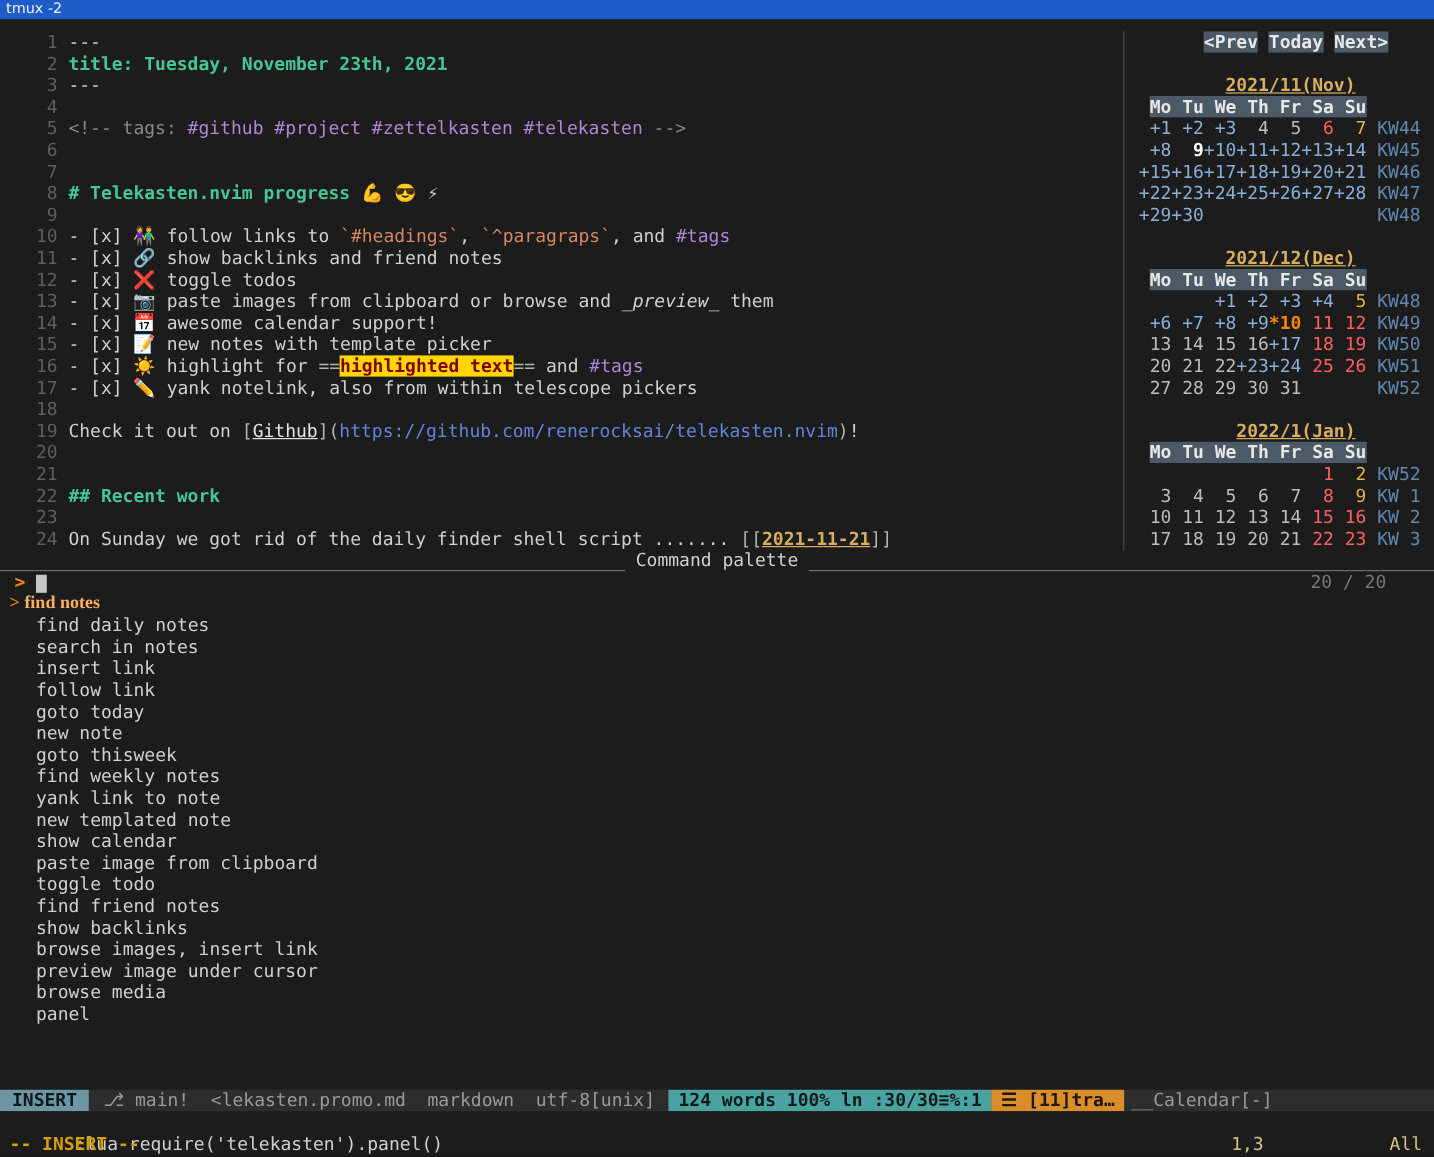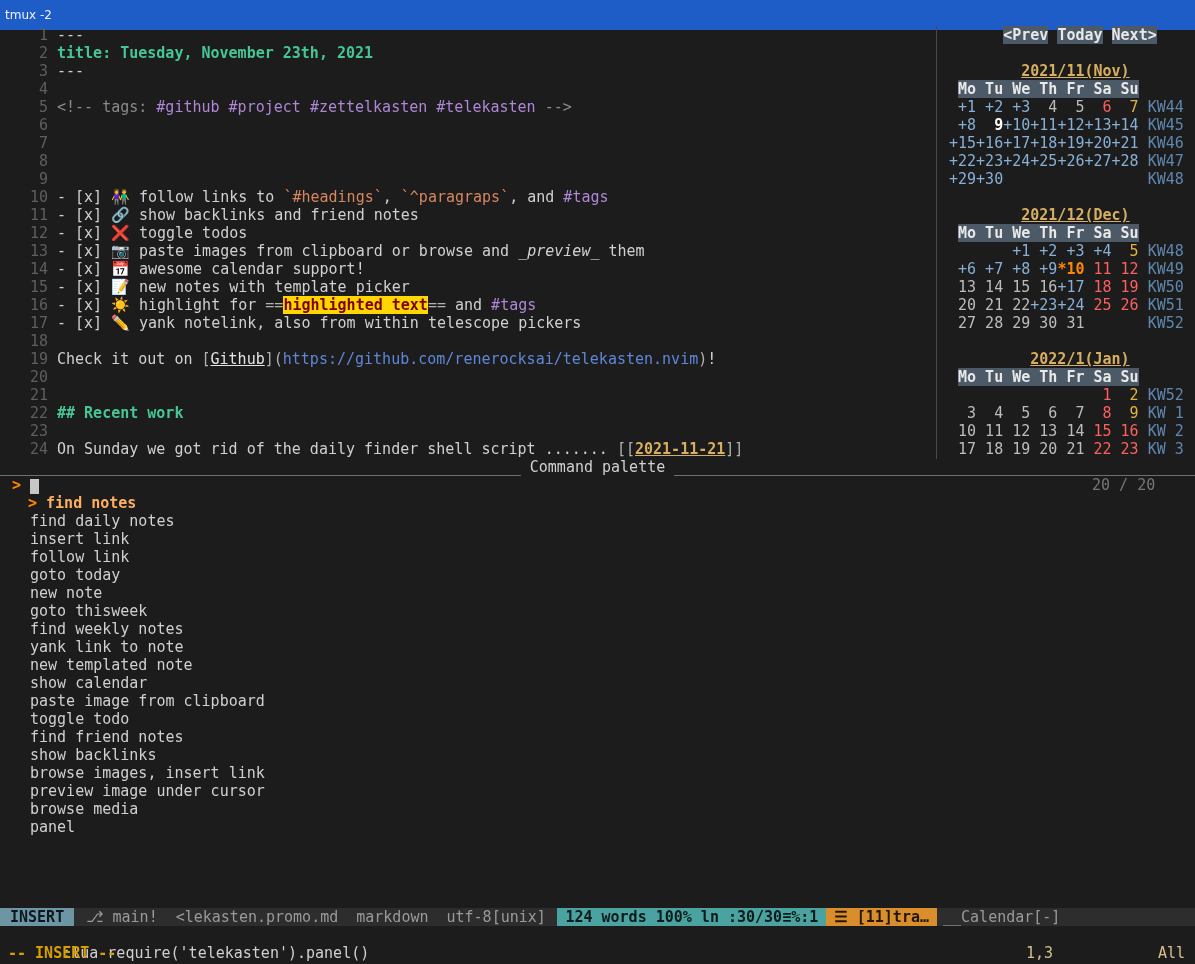--- a/index.html
+++ b/index.html
@@ -1,19 +1,19 @@
 <!DOCTYPE html>
 <html style="--bg: #1c1c1c; --fg: #d0d0d0; --heading: #45c795; --tag: #af87d7; --code: #d7875f; --url: #5f87d7; --date-link: #d7af5f; --comment: #8a8a8a; --punct: #b2b2b2; --mark-bg: #ffd700; --mark-fg: #800000; --linenr: #5f5f5f; --cal-note: #87afd7; --cal-day: #bcbcbc; --cal-weekend-red: #ff5f5f; --cal-weekend-yellow: #e3b341; --cal-today: #ff8700; --cal-kw: #5f87af; --cal-header-bg: #4c5966; --cal-header-fg: #e8e8e8; --caret: #ff8700; --selected: #ffaf5f; --counter: #767676; --separator: #6e6e6e; --statusline-bg: #2d2d2d; --statusline-fg: #9a9a9a; --insert-bg: #6d96a5; --insert-fg: #0e171c; --words-bg: #4aa3a0; --words-fg: #0e1a1a; --diag-bg: #d98e2b; --diag-fg: #201607; --mode-fg: #d7a000; --ruler-fg: #d7c08a; --titlebar-bg: #1e5cc8; --win-border: #4a4a4a; --cursor: #c6c6c6;"><head>
 <meta charset="utf-8">
 <style>
   html,body{margin:0;padding:0;background:#101010;}
   body{font-family:"DejaVu Sans Mono",monospace;font-size:15px;}
   .screen{position:relative;width:1195px;height:964px;overflow:hidden;background:var(--bg,#1c1c1c);}
-  .titlebar{height:30px;background:var(--titlebar-bg,#1e5cc8);color:#eef3ff;
-    font-family:"DejaVu Sans",sans-serif;font-size:12px;display:flex;align-items:center;padding-left:5px;}
+  .titlebar{height:16px;background:var(--titlebar-bg,#1e5cc8);color:#eef3ff;
+    font-family:"DejaVu Sans",sans-serif;font-size:12px;display:flex;padding-left:5px;}
   .term{position:absolute;top:18px;left:0;right:0;height:946px;}
 
   
   .editor{position:absolute;top:8px;left:0;width:937px;height:433px;box-sizing:border-box;
     border-right:1px solid var(--win-border,#4a4a4a);overflow:hidden;}
   .erow{display:flex;height:18px;line-height:18px;overflow:hidden;}
   .ln{flex:0 0 48px;text-align:right;color:var(--linenr,#5f5f5f);}
   .etext{white-space:pre;padding-left:9px;}
   .s-fg{color:var(--fg,#d0d0d0);}
   .s-h{color:var(--heading,#45c795);font-weight:bold;}
@@ -44,21 +44,21 @@
 
   
   .palette{position:absolute;top:440px;left:0;right:0;}
   .pal-border{height:18px;display:flex;align-items:flex-end;color:var(--fg,#d0d0d0);}
   .pal-line{flex:1;border-top:1px solid var(--separator,#6e6e6e);height:0;}
   .pal-title{padding:0 9px;}
   .pal-prompt{position:relative;height:18px;line-height:18px;padding-left:12px;white-space:pre;}
   .caret{color:var(--caret,#ff8700);font-weight:bold;}
   .cursor{display:inline-block;width:9px;height:15px;background:var(--cursor,#c6c6c6);vertical-align:text-bottom;}
   .counter{position:absolute;left:1092px;top:0;color:var(--counter,#767676);}
-  .pal-selected{height:18px;line-height:18px;padding-left:28px;white-space:pre;}
+  .pal-selected{height:18px;line-height:18px;padding-left:8px;white-space:pre;font-family:Liberation Serif, serif;}
   .sel-text{color:var(--selected,#ffaf5f);font-weight:bold;}
   .pal-item{height:18px;line-height:18px;padding-left:30px;color:var(--fg,#d0d0d0);white-space:pre;}
 
   
   .statusline{position:absolute;top:890px;left:0;width:100%;height:18px;line-height:18px;background:var(--statusline-bg,#2d2d2d);}
   .sl-left{position:absolute;left:0;top:0;height:18px;width:937px;display:flex;align-items:flex-start;overflow:hidden;}
   .sl-mode{background:var(--insert-bg,#6d96a5);color:var(--insert-fg,#0e171c);font-weight:bold;padding:0 10px;margin-right:12px;}
   .sl-branch{color:var(--statusline-fg,#9a9a9a);margin-right:18px;}
   .sl-file{color:var(--statusline-fg,#9a9a9a);margin-right:18px;}
   .sl-ft{color:var(--statusline-fg,#9a9a9a);margin-right:18px;}
@@ -106,20 +106,21 @@
         <div class="erow">
           <span class="ln">6</span>
           <span class="etext"></span>
         </div>
         <div class="erow">
           <span class="ln">7</span>
           <span class="etext"></span>
         </div>
         <div class="erow">
           <span class="ln">8</span>
+          <span class="etext"><span class="s-h"># Telekasten.nvim progress </span><span class="s-fg">💪 😎 ⚡</span></span>
         </div>
         <div class="erow">
           <span class="ln">9</span>
           <span class="etext"></span>
         </div>
         <div class="erow">
           <span class="ln">10</span>
           <span class="etext"><span class="s-fg">- [x] 👫 follow links to </span><span class="s-code">`#headings`</span><span class="s-fg">, </span><span class="s-code">`^paragraps`</span><span class="s-fg">, and </span><span class="s-tag">#tags</span></span>
         </div>
         <div class="erow">
@@ -209,20 +210,21 @@
     <div class="palette">
       <div class="pal-border">
         <span class="pal-line"></span>
         <span class="pal-title">Command palette</span>
         <span class="pal-line"></span>
       </div>
       <div class="pal-prompt"><span class="caret">&gt;</span><span> </span><span class="cursor"></span><span class="counter">20 / 20</span></div>
       <div class="pal-selected"><span class="caret">&gt;</span><span> </span><span class="sel-text">find notes</span></div>
       <div id="pal-items">
           <div class="pal-item">find daily notes</div>
+          <div class="pal-item">search in notes</div>
           <div class="pal-item">insert link</div>
           <div class="pal-item">follow link</div>
           <div class="pal-item">goto today</div>
           <div class="pal-item">new note</div>
           <div class="pal-item">goto thisweek</div>
           <div class="pal-item">find weekly notes</div>
           <div class="pal-item">yank link to note</div>
           <div class="pal-item">new templated note</div>
           <div class="pal-item">show calendar</div>
           <div class="pal-item">paste image from clipboard</div>

